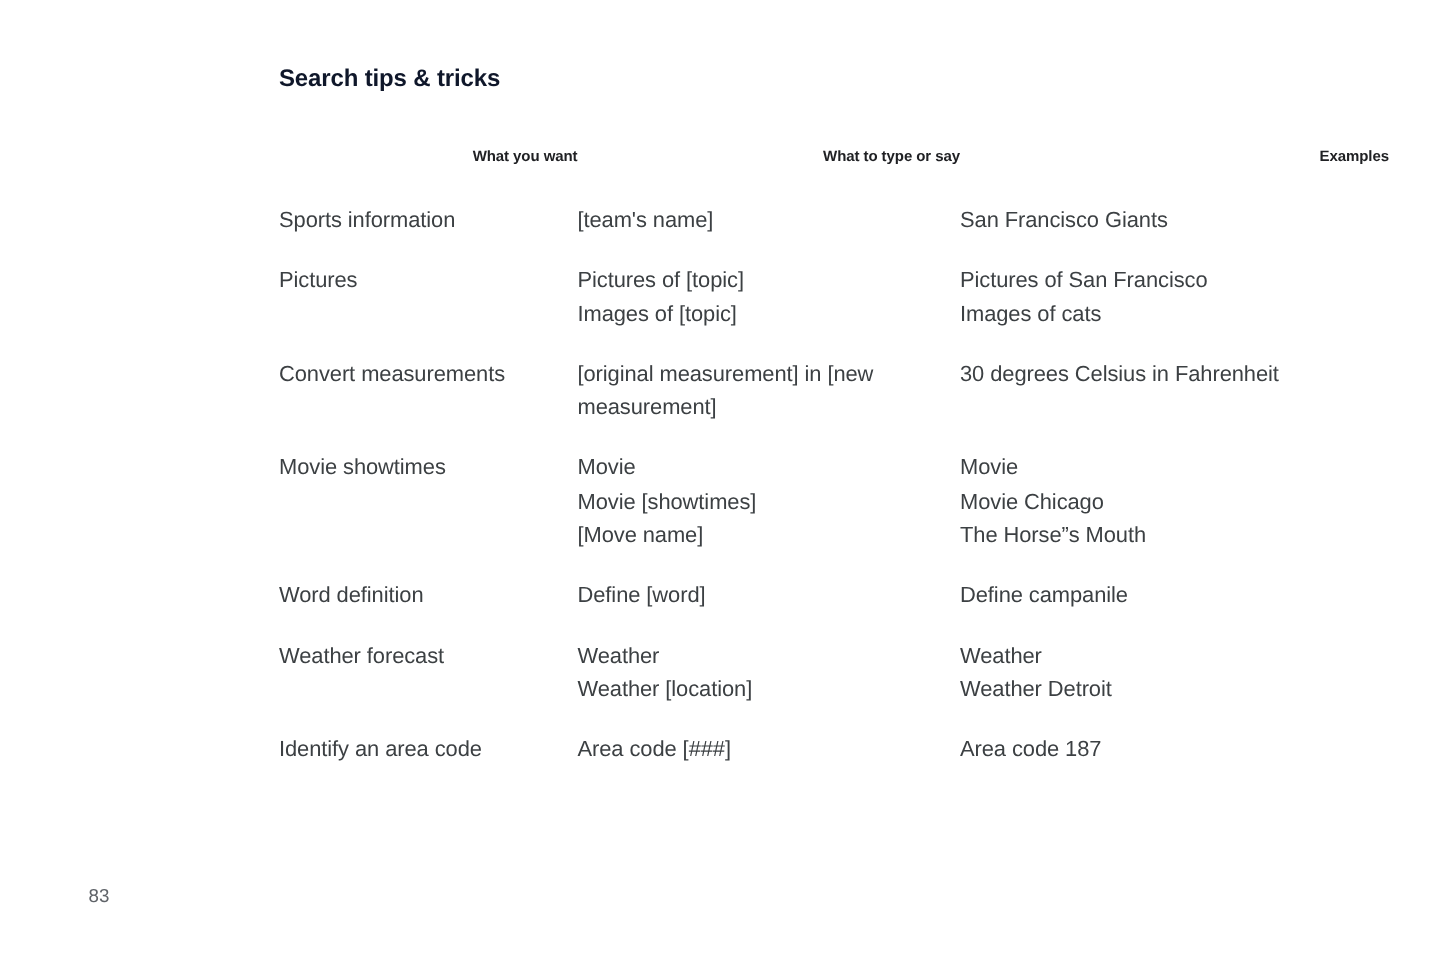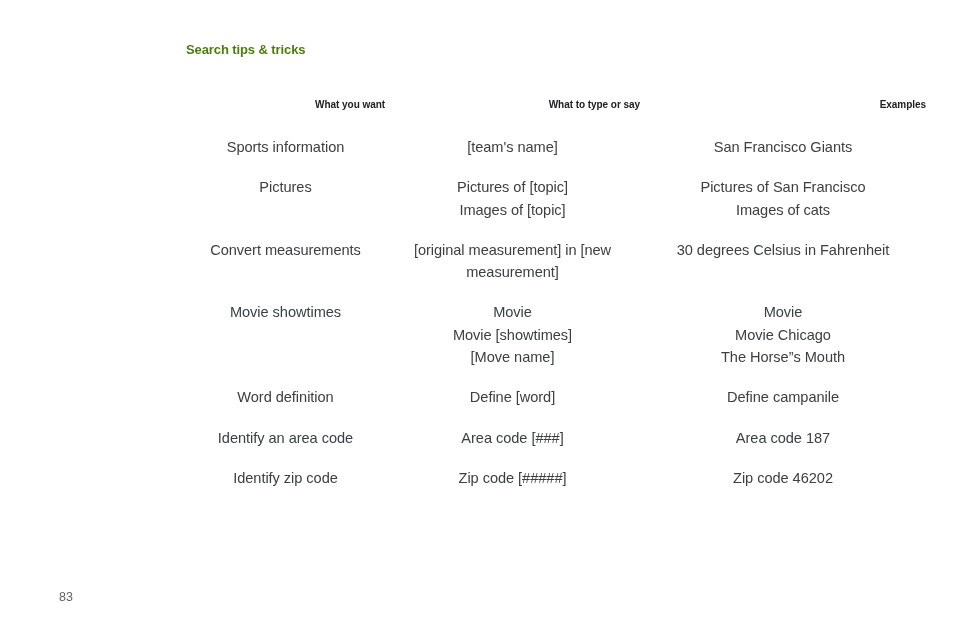--- a/index.html
+++ b/index.html
@@ -19,23 +19,23 @@
   .page {
     position: absolute;
     inset: 0;
     background: #ffffff;
   }
 
   .page-title {
     position: absolute;
     left: 186px;
     top: 33px;
-    font-size: 13px;
+    font-size: 16px;
     font-weight: bold;
-    color: #4d7c0f;
+    color: #0f172a;
     letter-spacing: -0.1px;
     white-space: nowrap;
   }
 
   .tips-table {
     position: absolute;
     left: 186px;
     top: 99px;
     width: 740px;
     border-collapse: collapse;
@@ -50,21 +50,21 @@
     text-align: right;
     vertical-align: top;
     font-size: 10px;
     font-weight: bold;
     color: #202124;
     padding: 0 0 26px 0;
     letter-spacing: -0.05px;
   }
 
   .tips-table td {
-    text-align: center;
+    text-align: left;
     vertical-align: top;
     font-size: 14.6px;
     font-weight: normal;
     color: #3c4043;
     padding: 0 0 18px 0;
     line-height: 22.3px;
     letter-spacing: -0.05px;
   }
 
   .tips-table tr:last-child td {
@@ -162,38 +162,40 @@
           </td>
           <td>
             <span class="cell-line">Define [word]</span>
           </td>
           <td>
             <span class="cell-line">Define campanile</span>
           </td>
         </tr>
         <tr>
           <td>
+            <span class="cell-line">Weather forecast</span>
+          </td>
+          <td>
+            <span class="cell-line">Weather</span>
+            <span class="cell-line">Weather [location]</span>
+          </td>
+          <td>
+            <span class="cell-line">Weather</span>
+            <span class="cell-line">Weather Detroit</span>
+          </td>
+        </tr>
+        <tr>
+          <td>
             <span class="cell-line">Identify an area code</span>
           </td>
           <td>
             <span class="cell-line">Area code [###]</span>
           </td>
           <td>
             <span class="cell-line">Area code 187</span>
-          </td>
-        </tr>
-        <tr>
-          <td>
-            <span class="cell-line">Identify zip code</span>
-          </td>
-          <td>
-            <span class="cell-line">Zip code [#####]</span>
-          </td>
-          <td>
-            <span class="cell-line">Zip code 46202</span>
           </td>
         </tr>
       </tbody>
   </table>
 
   <div class="page-number">83</div>
 
 </div>
 
 </body></html>

